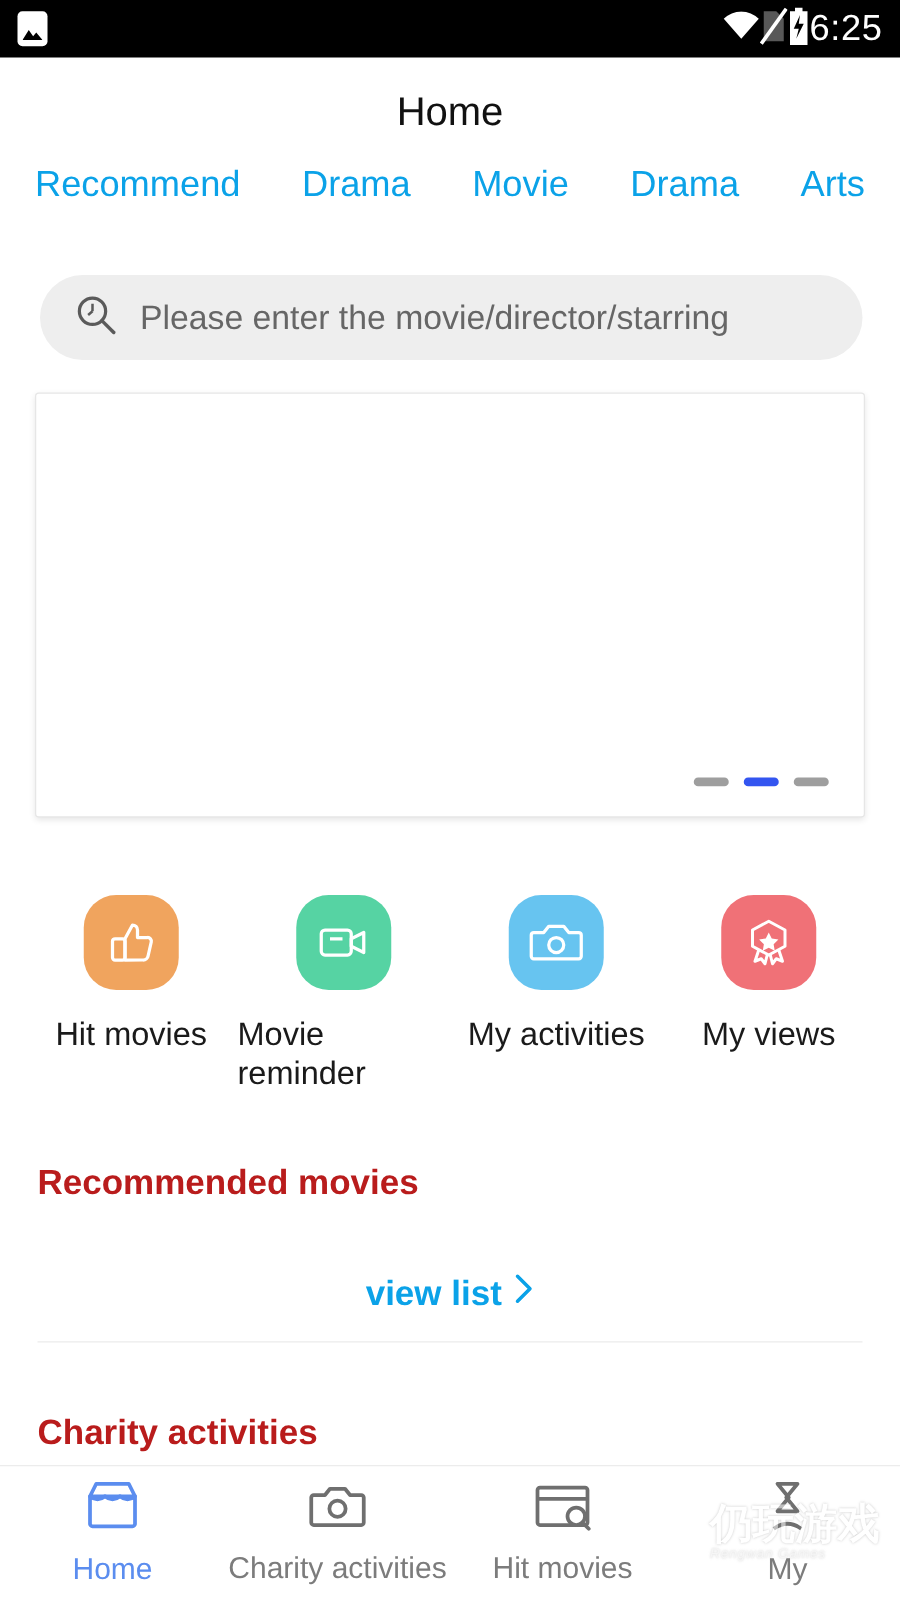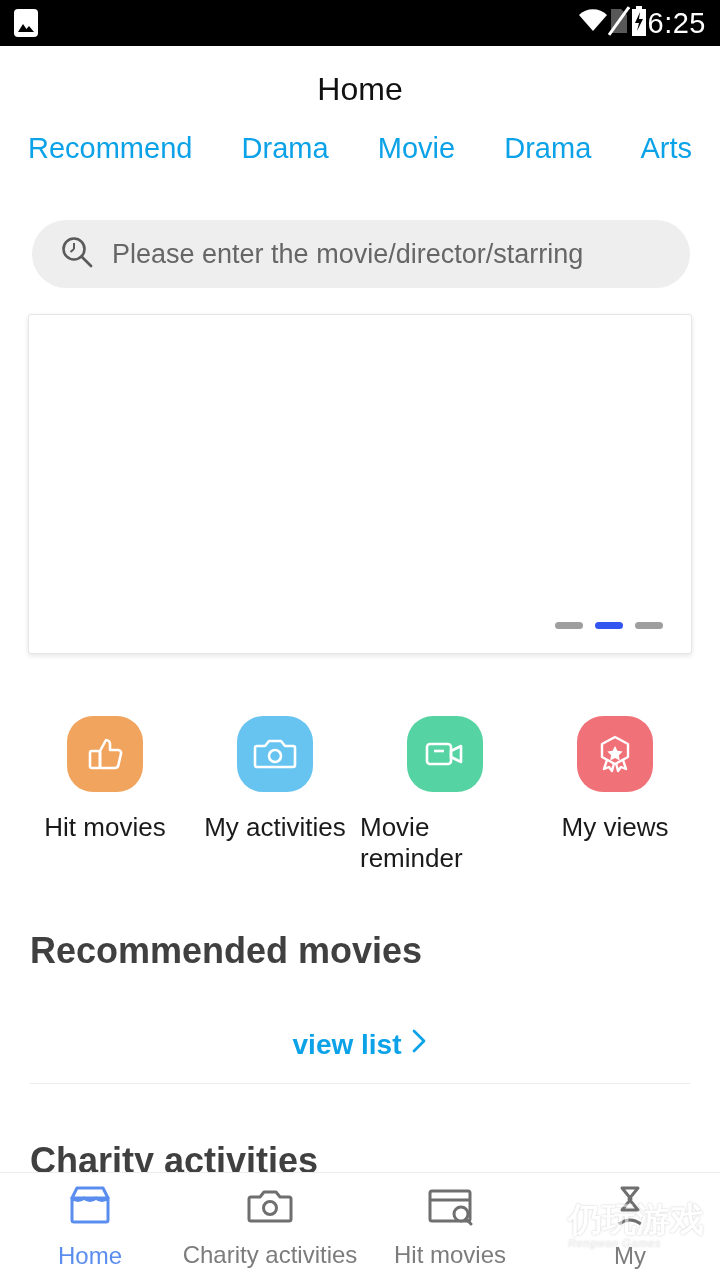--- a/index.html
+++ b/index.html
@@ -62,21 +62,21 @@
     display: flex; padding: 62px 20px 0 20px;
   }
   .qa { flex: 1; display: flex; flex-direction: column; align-items: center; gap: 20px; cursor: pointer; }
   .qa-circle {
     width: 76px; height: 76px; border-radius: 26px;
     display: flex; align-items: center; justify-content: center;
   }
   .qa-label { font-size: 26px; color: #1a1a1a; }
 
   
-  .section-title { font-size: 36px; font-weight: bold; color: #404040; padding: 56px 30px 0 30px; }
+  .section-title { font-size: 28px; font-weight: bold; color: #b91c1c; padding: 56px 30px 0 30px; }
   .view-list-row { display: flex; align-items: center; justify-content: center; padding: 56px 0 22px 0; }
   .view-list { font-size: 28px; color: #0BA2E8; display: flex; align-items: center; gap: 10px; cursor: pointer; font-weight: bold; }
   .divider { height: 1px; background: #ececec; margin: 0 30px; }
 
   
   .bottom-nav {
     position: absolute; left: 0; bottom: 0; width: 720px; height: 108px;
     background: #fff; border-top: 1px solid #ececec;
     display: flex; align-items: center;
   }
@@ -174,38 +174,38 @@
       <span class="qa-circle" style="background:#F0A45E">
         <svg width="42" height="42" viewBox="0 0 42 42" fill="none" stroke="#fff" stroke-width="2.6" stroke-linejoin="round">
           <path d="M16 18 L22 7 a4 4 0 0 1 4 4 v6 h8 a3 3 0 0 1 3 3.6 l-2.5 11 a4 4 0 0 1 -4 3.4 H16 Z"></path>
           <rect x="6" y="18" width="10" height="17" rx="2"></rect>
         </svg>
       </span>
       <span class="qa-label">Hit movies</span>
     </div>
 
     <div class="qa">
-      <span class="qa-circle" style="background:#67C4F0">
-        <svg width="44" height="44" viewBox="0 0 44 44" fill="none" stroke="#fff" stroke-width="2.6" stroke-linejoin="round">
-          <path d="M4 14 h8 l4-5 h12 l4 5 h8 a2 2 0 0 1 2 2 v17 a2 2 0 0 1 -2 2 H4 a2 2 0 0 1 -2 -2 V16 a2 2 0 0 1 2 -2 Z"></path>
-          <circle cx="22" cy="24" r="6"></circle>
-        </svg>
-      </span>
-      <span class="qa-label">My activities</span>
-    </div>
-
-    <div class="qa">
       <span class="qa-circle" style="background:#56D3A3">
         <svg width="44" height="44" viewBox="0 0 44 44" fill="none" stroke="#fff" stroke-width="2.6" stroke-linejoin="round">
           <rect x="4" y="12" width="24" height="20" rx="3"></rect>
           <path d="M28 19 l10 -5 v16 l-10 -5 Z"></path>
           <line x1="11" y1="19" x2="21" y2="19"></line>
         </svg>
       </span>
       <span class="qa-label">Movie reminder</span>
+    </div>
+
+    <div class="qa">
+      <span class="qa-circle" style="background:#67C4F0">
+        <svg width="44" height="44" viewBox="0 0 44 44" fill="none" stroke="#fff" stroke-width="2.6" stroke-linejoin="round">
+          <path d="M4 14 h8 l4-5 h12 l4 5 h8 a2 2 0 0 1 2 2 v17 a2 2 0 0 1 -2 2 H4 a2 2 0 0 1 -2 -2 V16 a2 2 0 0 1 2 -2 Z"></path>
+          <circle cx="22" cy="24" r="6"></circle>
+        </svg>
+      </span>
+      <span class="qa-label">My activities</span>
     </div>
 
     <div class="qa">
       <span class="qa-circle" style="background:#F07177">
         <svg width="42" height="42" viewBox="0 0 42 42" fill="none" stroke="#fff" stroke-width="2.4" stroke-linejoin="round">
           <path d="M21 4 L34 11 v13 L21 31 L8 24 V11 Z"></path>
           <path d="M21 13 l2.4 4.8 5.3 .8 -3.8 3.7 .9 5.3 -4.8-2.5 -4.8 2.5 .9-5.3 -3.8-3.7 5.3-.8 Z" fill="#fff" stroke="none"></path>
           <path d="M13 27 l-3 9 5-2 3 4 2-8"></path>
           <path d="M29 27 l3 9 -5-2 -3 4 -2-8"></path>
         </svg>

